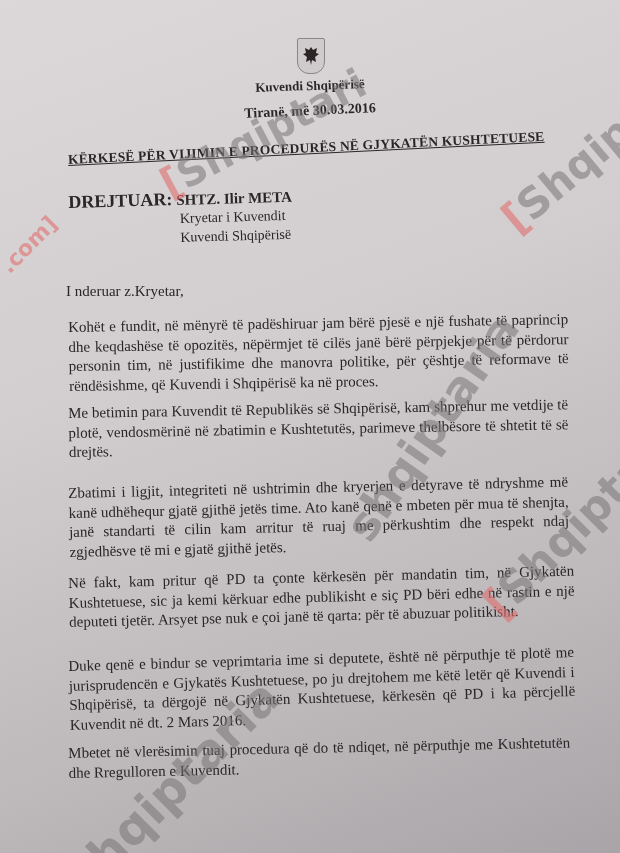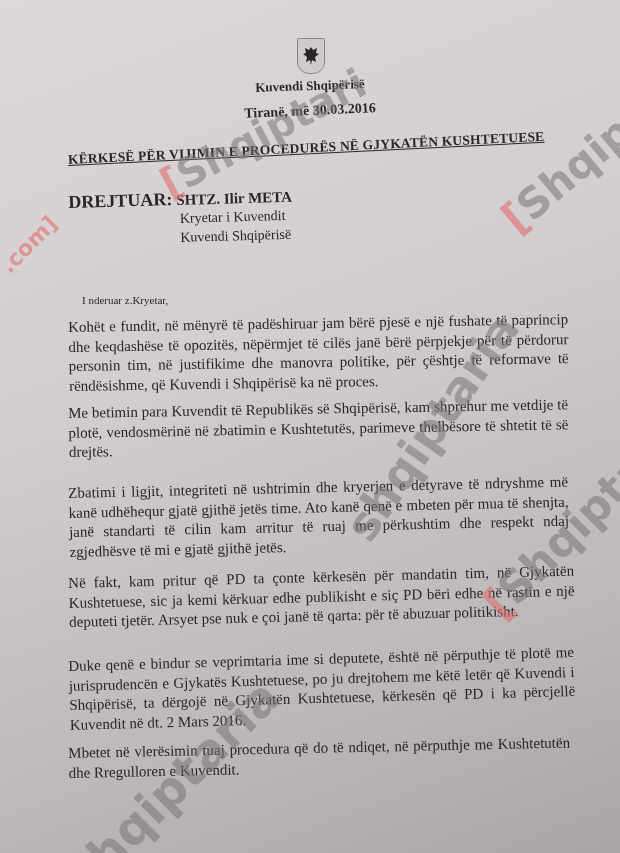--- a/index.html
+++ b/index.html
@@ -19,21 +19,21 @@
     .org { position: absolute; left: 0; width: 620px; text-align: center; top: 78px; font-size: 13px; font-weight: bold; transform: rotate(-2deg); }
     .date { position: absolute; left: 0; width: 620px; text-align: center; top: 103px; font-size: 14px; font-weight: bold; transform: rotate(-2.5deg); }
     .title {
       position: absolute; left: 68px; top: 152px; font-size: 13.5px; font-weight: bold;
       text-decoration: underline; letter-spacing: 0.2px; transform: rotate(-2.8deg); transform-origin: left center; white-space: nowrap;
     }
     .addr { position: absolute; left: 68px; top: 192px; transform: rotate(-1.6deg); transform-origin: left top; }
     .addr .label { font-size: 18px; font-weight: bold; }
     .addr .name { font-size: 15px; font-weight: bold; }
     .addr .line { position: absolute; left: 111px; font-size: 14px; white-space: nowrap; }
-    .greet { position: absolute; left: 66px; top: 294px; font-size: 11px; margin-left: 16px; }
+    .greet { position: absolute; left: 66px; top: 283px; font-size: 15px; }
     .para {
       position: absolute; left: 68px; width: 500px; font-size: 15px; line-height: 19.5px;
       text-align: justify; transform-origin: left top;
     }
     .p1 { top: 318px; transform: rotate(-0.9deg); }
     .p2 { top: 404px; transform: rotate(-1deg); }
     .p3 { top: 484px; transform: rotate(-1.3deg); }
     .p4 { top: 574px; width: 506px; transform: rotate(-1.4deg); }
     .p5 { top: 657px; width: 506px; transform: rotate(-1.6deg); }
     .p6 { top: 744px; width: 502px; transform: rotate(-1.2deg); }

